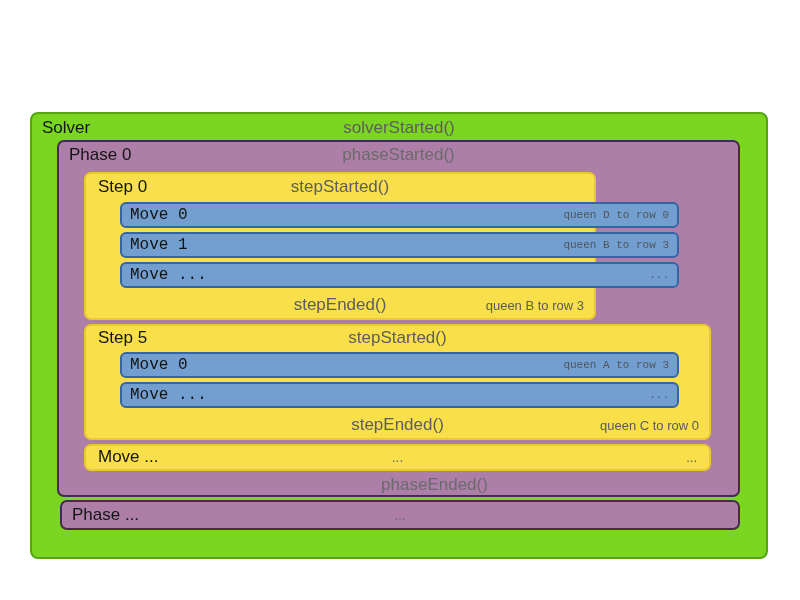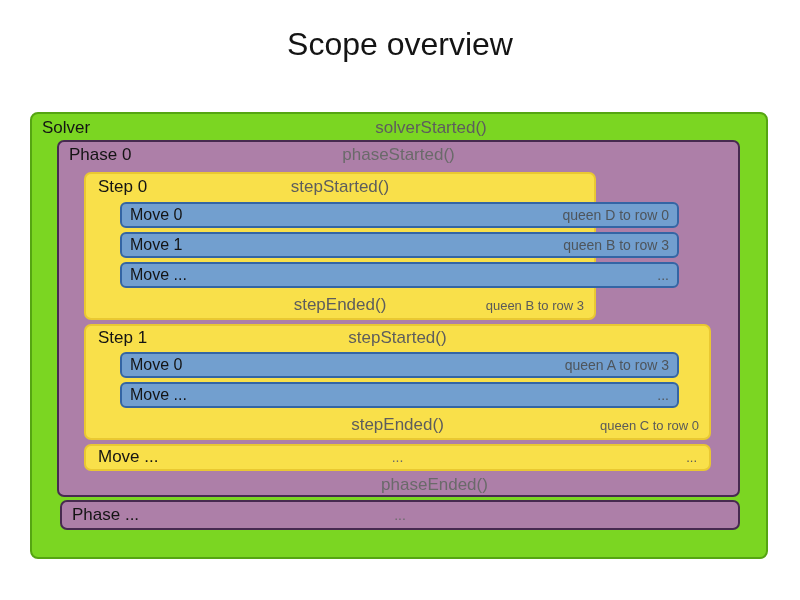--- a/index.html
+++ b/index.html
@@ -29,34 +29,33 @@
   .scope-label { position:absolute; font-size:17px; color:var(--label,#141414); white-space:nowrap; }
   .event-center { position:absolute; left:0; width:100%; text-align:center;
                   font-size:17px; color:var(--lifecycle,#5d5d5d); white-space:nowrap; }
   .note-right { position:absolute; font-size:13px; color:var(--note,#5a5a5a); white-space:nowrap; }
   .dots-center { position:absolute; left:0; width:100%; text-align:center;
                  font-size:14px; color:#6a6a6a; }
 
   .move-box { position:absolute; left:34px; width:559px; height:26px;
               background:var(--blue,#729fcf); border:2px solid var(--blue_border,#3465a4);
               border-radius:6px; display:flex; justify-content:space-between; align-items:center;
-              padding:0 8px; }
+              padding:0 8px;font-family:Liberation Mono, monospace; }
   .move-label { font-size:16px; color:var(--label,#141414); white-space:nowrap; }
-  .move-note { font-size:14px; color:#4e555c; white-space:nowrap; }
+  .move-note { font-size:11px; color:#4e555c; white-space:nowrap; }
 </style>
 </head>
 <body>
 
 <div id="canvas">
 
-  <div class="title">Scope overview</div>
 
   <div class="scope-box solver-box">
     <div class="scope-label" style="left:10px; top:4px;">Solver</div>
-    <div class="event-center" style="top:4px;margin-left:32px;">solverStarted()</div>
+    <div class="event-center" style="top:4px;">solverStarted()</div>
 
     <div class="scope-box phase-box phase0-box">
       <div class="scope-label" style="left:10px; top:3px;">Phase 0</div>
       <div class="event-center" style="top:3px; color:#6a6a6a;">phaseStarted()</div>
 
       <div class="scope-box step-box step0-box">
         <div class="scope-label" style="left:12px; top:3px;">Step 0</div>
         <div class="event-center" style="top:3px;">stepStarted()</div>
 
         <div class="move-box" style="top:28px;">
@@ -70,21 +69,21 @@
         <div class="move-box" style="top:88px;">
           <span class="move-label">Move ...</span>
           <span class="move-note">...</span>
         </div>
 
         <div class="event-center" style="top:121px;">stepEnded()</div>
         <div class="note-right" style="right:10px; top:124px;">queen B to row 3</div>
       </div>
 
       <div class="scope-box step-box step1-box">
-        <div class="scope-label" style="left:12px; top:2px;">Step 1</div>
+        <div class="scope-label" style="left:12px; top:2px;">Step 5</div>
         <div class="event-center" style="top:2px;">stepStarted()</div>
 
         <div class="move-box" style="top:26px;">
           <span class="move-label">Move 0</span>
           <span class="move-note">queen A to row 3</span>
         </div>
         <div class="move-box" style="top:56px;">
           <span class="move-label">Move ...</span>
           <span class="move-note">...</span>
         </div>

